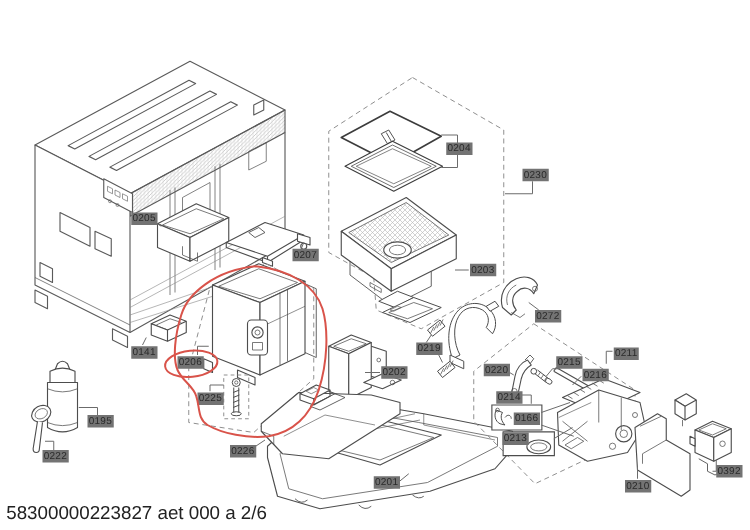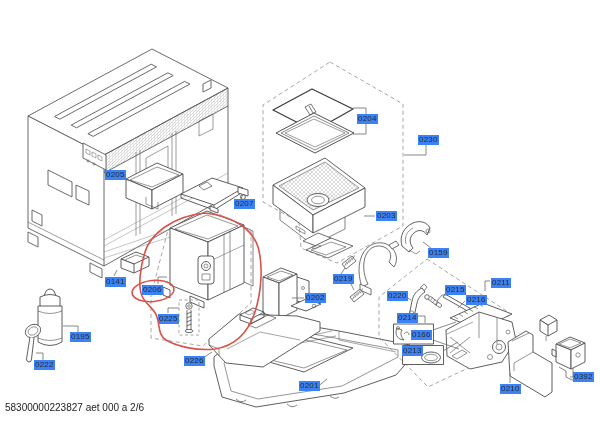--- a/index.html
+++ b/index.html
@@ -1,22 +1,22 @@
 <!DOCTYPE html>
 <html><head>
 <meta charset="utf-8">
 <style>
   html,body{margin:0;padding:0;background:#ffffff;}
   #page{position:relative;width:600px;height:424px;background:#fff;overflow:hidden;
         font-family:"Liberation Sans",sans-serif;}
   #art,#overlay{position:absolute;left:0;top:0;}
   #overlay{pointer-events:none;z-index:5;}
   .lbl{position:absolute;z-index:3;font-size:8px;line-height:10px;letter-spacing:.2px;
-       color:#2a2a2a;background:#3b82f6;padding:0 1px;white-space:nowrap;}
-  #footer{position:absolute;z-index:3;left:5px;top:402px;font-size:10px;color:#222;}
+       color:#2a2a2a;background:#737373;padding:0 1px;white-space:nowrap;}
+  #footer{position:absolute;z-index:3;left:5px;top:402px;font-size:15px;color:#222;}
   svg *{vector-effect:non-scaling-stroke;}
 </style>
 </head>
 <body>
 
 <div id="page">
 
 <svg id="art" width="600" height="424" viewBox="0 0 600 424">
   <defs>
     <pattern id="xhatch" width="4" height="4" patternUnits="userSpaceOnUse">
@@ -303,21 +303,21 @@
 <div class="lbl" style="left:234px;top:199px">0207</div>
 <div class="lbl" style="left:105px;top:277px">0141</div>
 <div class="lbl" style="left:573px;top:372px">0392</div>
 <div class="lbl" style="left:500px;top:384px">0210</div>
 <div class="lbl" style="left:491px;top:278px">0211</div>
 <div class="lbl" style="left:411px;top:330px">0166</div>
 <div class="lbl" style="left:402px;top:346px">0213</div>
 <div class="lbl" style="left:397px;top:313px">0214</div>
 <div class="lbl" style="left:445px;top:285px">0215</div>
 <div class="lbl" style="left:466px;top:295px">0216</div>
-<div class="lbl" style="left:428px;top:248px">0159</div>
+<div class="lbl" style="left:428px;top:248px">0272</div>
 <div class="lbl" style="left:333px;top:274px">0219</div>
 <div class="lbl" style="left:387px;top:291px">0220</div>
 <div class="lbl" style="left:70px;top:332px">0195</div>
 <div class="lbl" style="left:34px;top:360px">0222</div>
 <div class="lbl" style="left:158px;top:314px">0225</div>
 <div class="lbl" style="left:184px;top:356px">0226</div>
 <div class="lbl" style="left:418px;top:135px">0230</div>
 
 <div id="footer">58300000223827 aet 000 a 2/6</div>
 

